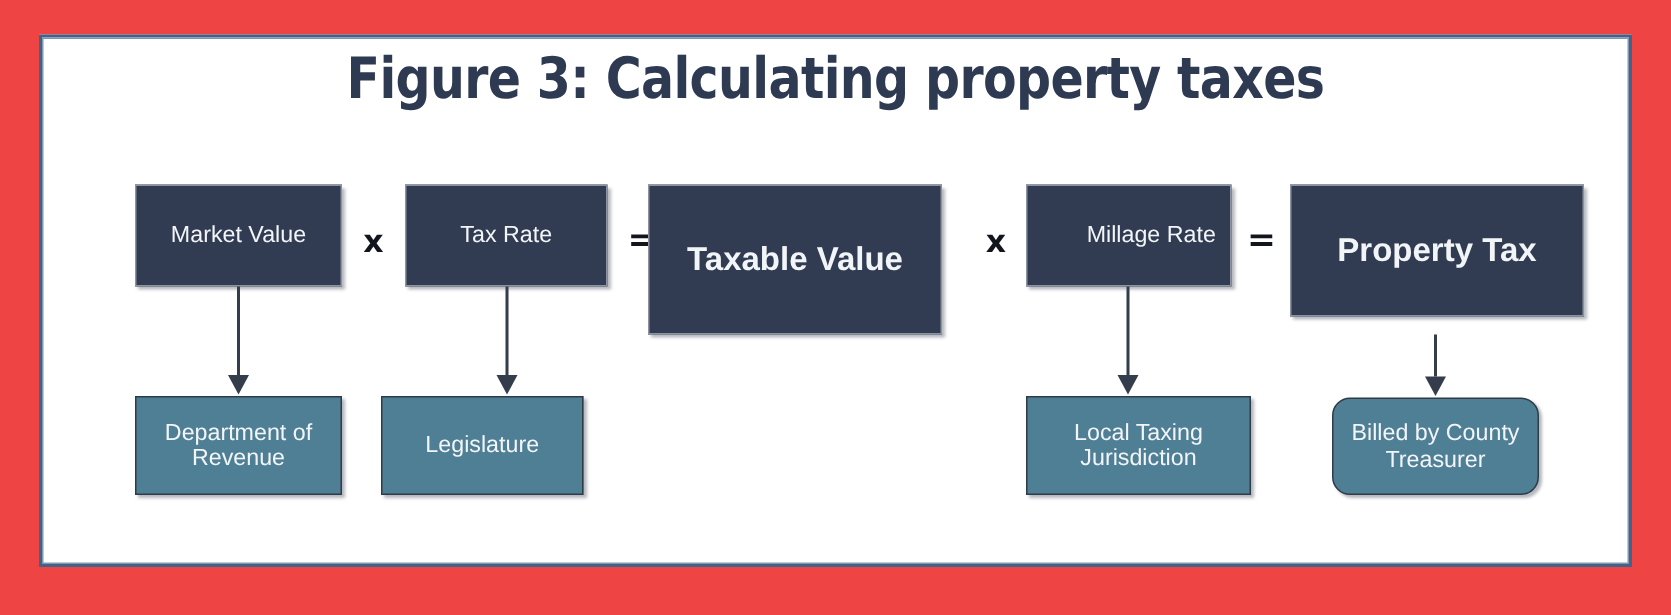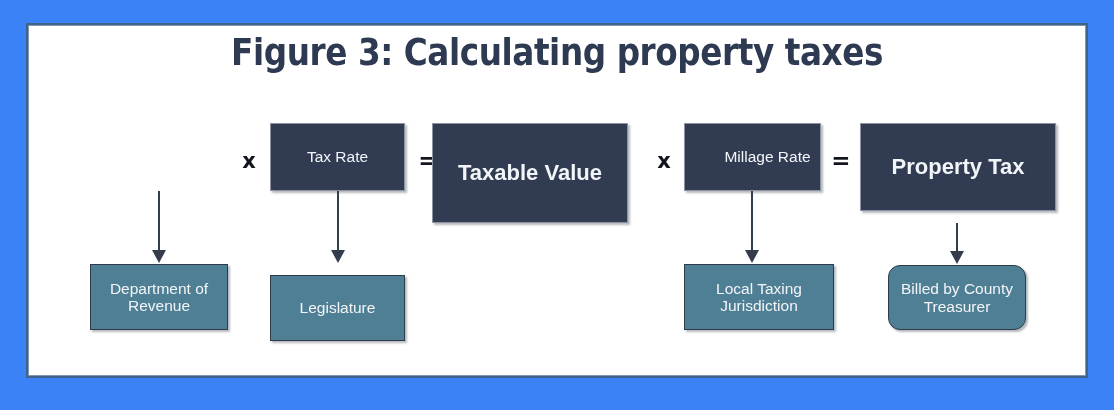--- a/index.html
+++ b/index.html
@@ -11,21 +11,21 @@
     width: 1114px;
     height: 410px;
     font-family: "Liberation Sans", sans-serif;
     overflow: hidden;
   }
 
   #figure-root {
     position: relative;
     width: 1114px;
     height: 410px;
-    background: #3b82f6;
+    background: #ef4444;
   }
 
   
   .frame {
     position: absolute;
     left: 26px;
     top: 23px;
     width: 1062px;
     height: 355px;
     border: 2px solid #3f6389;
@@ -126,20 +126,23 @@
 <body>
 
 <div id="figure-root">
 
   <div class="frame">
     <div class="frame-inner"></div>
   </div>
 
   <div class="title">Figure 3: Calculating property taxes</div>
 
+  <div class="node dark small" style="left:90px; top:123px; width:138px; height:68px;">
+    <span class="label">Market Value</span>
+  </div>
 
   <div class="op mult" style="left:238px; top:151px; width:22px;">x</div>
 
   <div class="node dark small" style="left:270px; top:123px; width:135px; height:68px;">
     <span class="label">Tax Rate</span>
   </div>
 
   <div class="op eq" style="left:416px; top:149px; width:24px;">=</div>
 
   <div class="node dark large" style="left:432px; top:123px; width:196px; height:100px;">
@@ -175,21 +178,21 @@
 
   <div class="connector" style="left:957px; top:223px; height:42px;">
     <div class="stem" style="height:28px;"></div>
     <div class="head" style="top:28px;"></div>
   </div>
 
   <div class="node light" style="left:90px; top:264px; width:138px; height:66px;">
     <span class="label">Department of Revenue</span>
   </div>
 
-  <div class="node light" style="left:270px; top:264px; width:135px; height:66px;margin-top:11px;">
+  <div class="node light" style="left:254px; top:264px; width:135px; height:66px;">
     <span class="label">Legislature</span>
   </div>
 
   <div class="node light" style="left:684px; top:264px; width:150px; height:66px;">
     <span class="label">Local Taxing Jurisdiction</span>
   </div>
 
   <div class="node light" style="left:888px; top:265px; width:138px; height:65px;border-radius:12px;">
     <span class="label">Billed by County Treasurer</span>
   </div>

